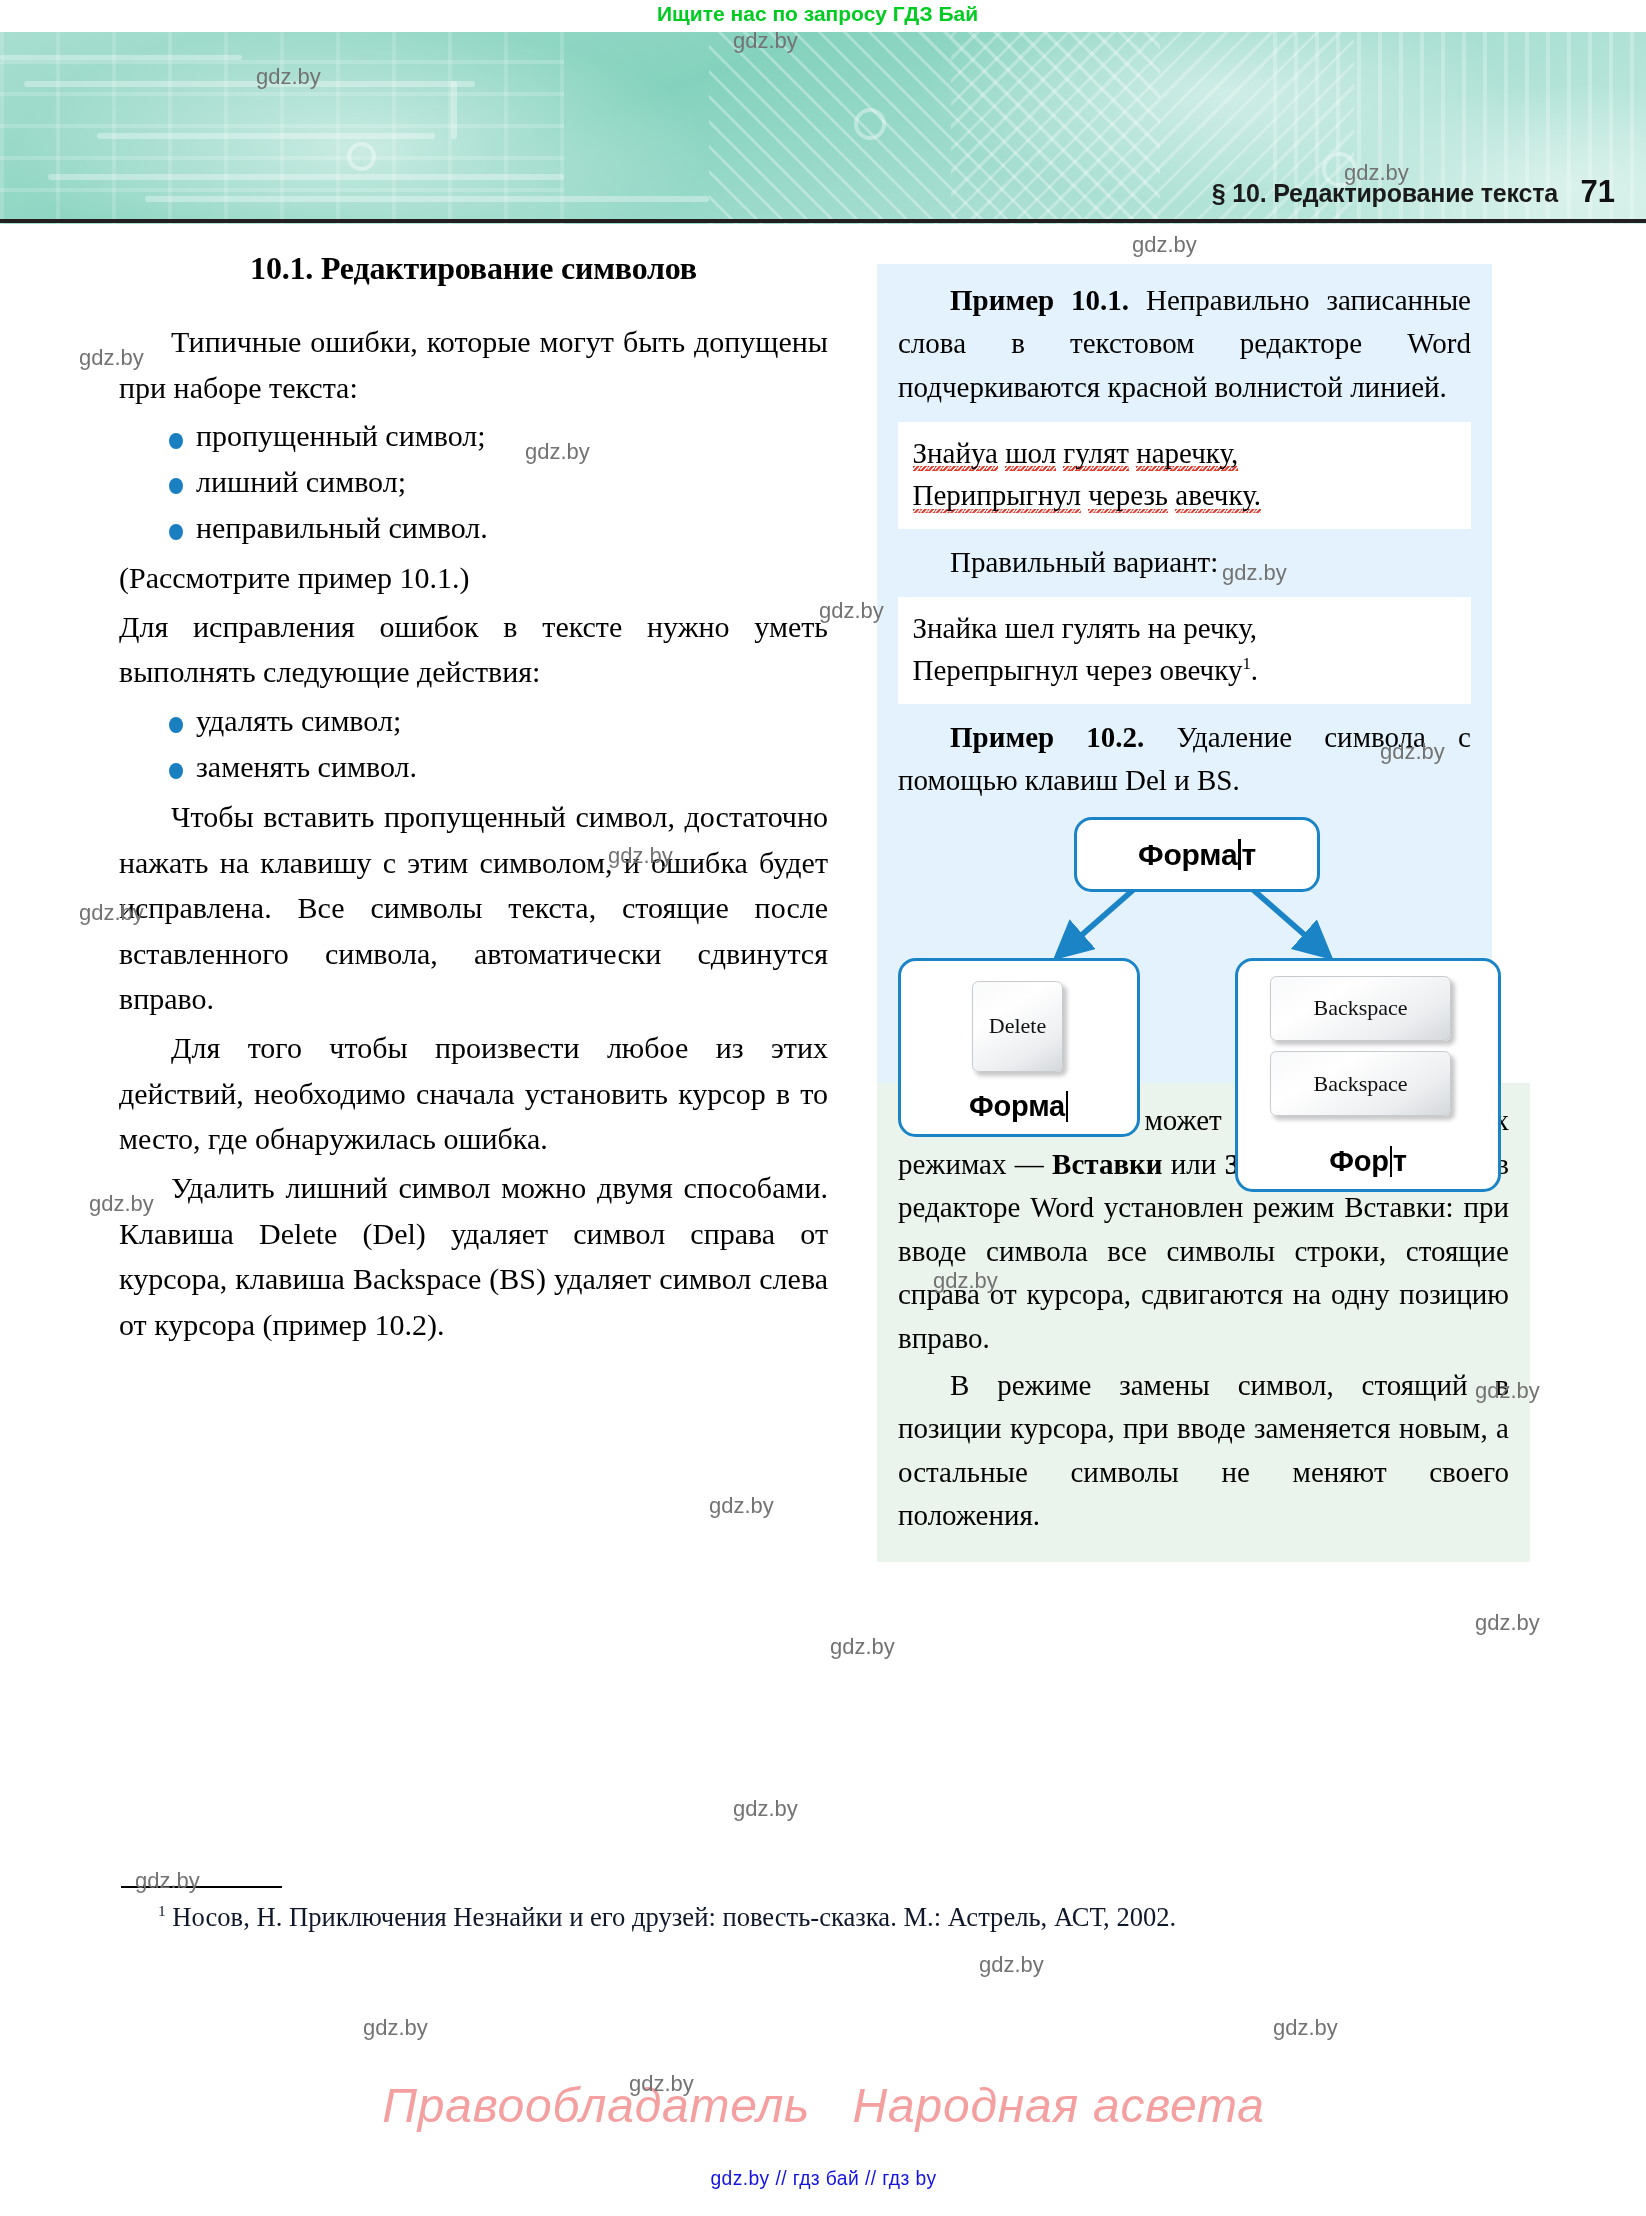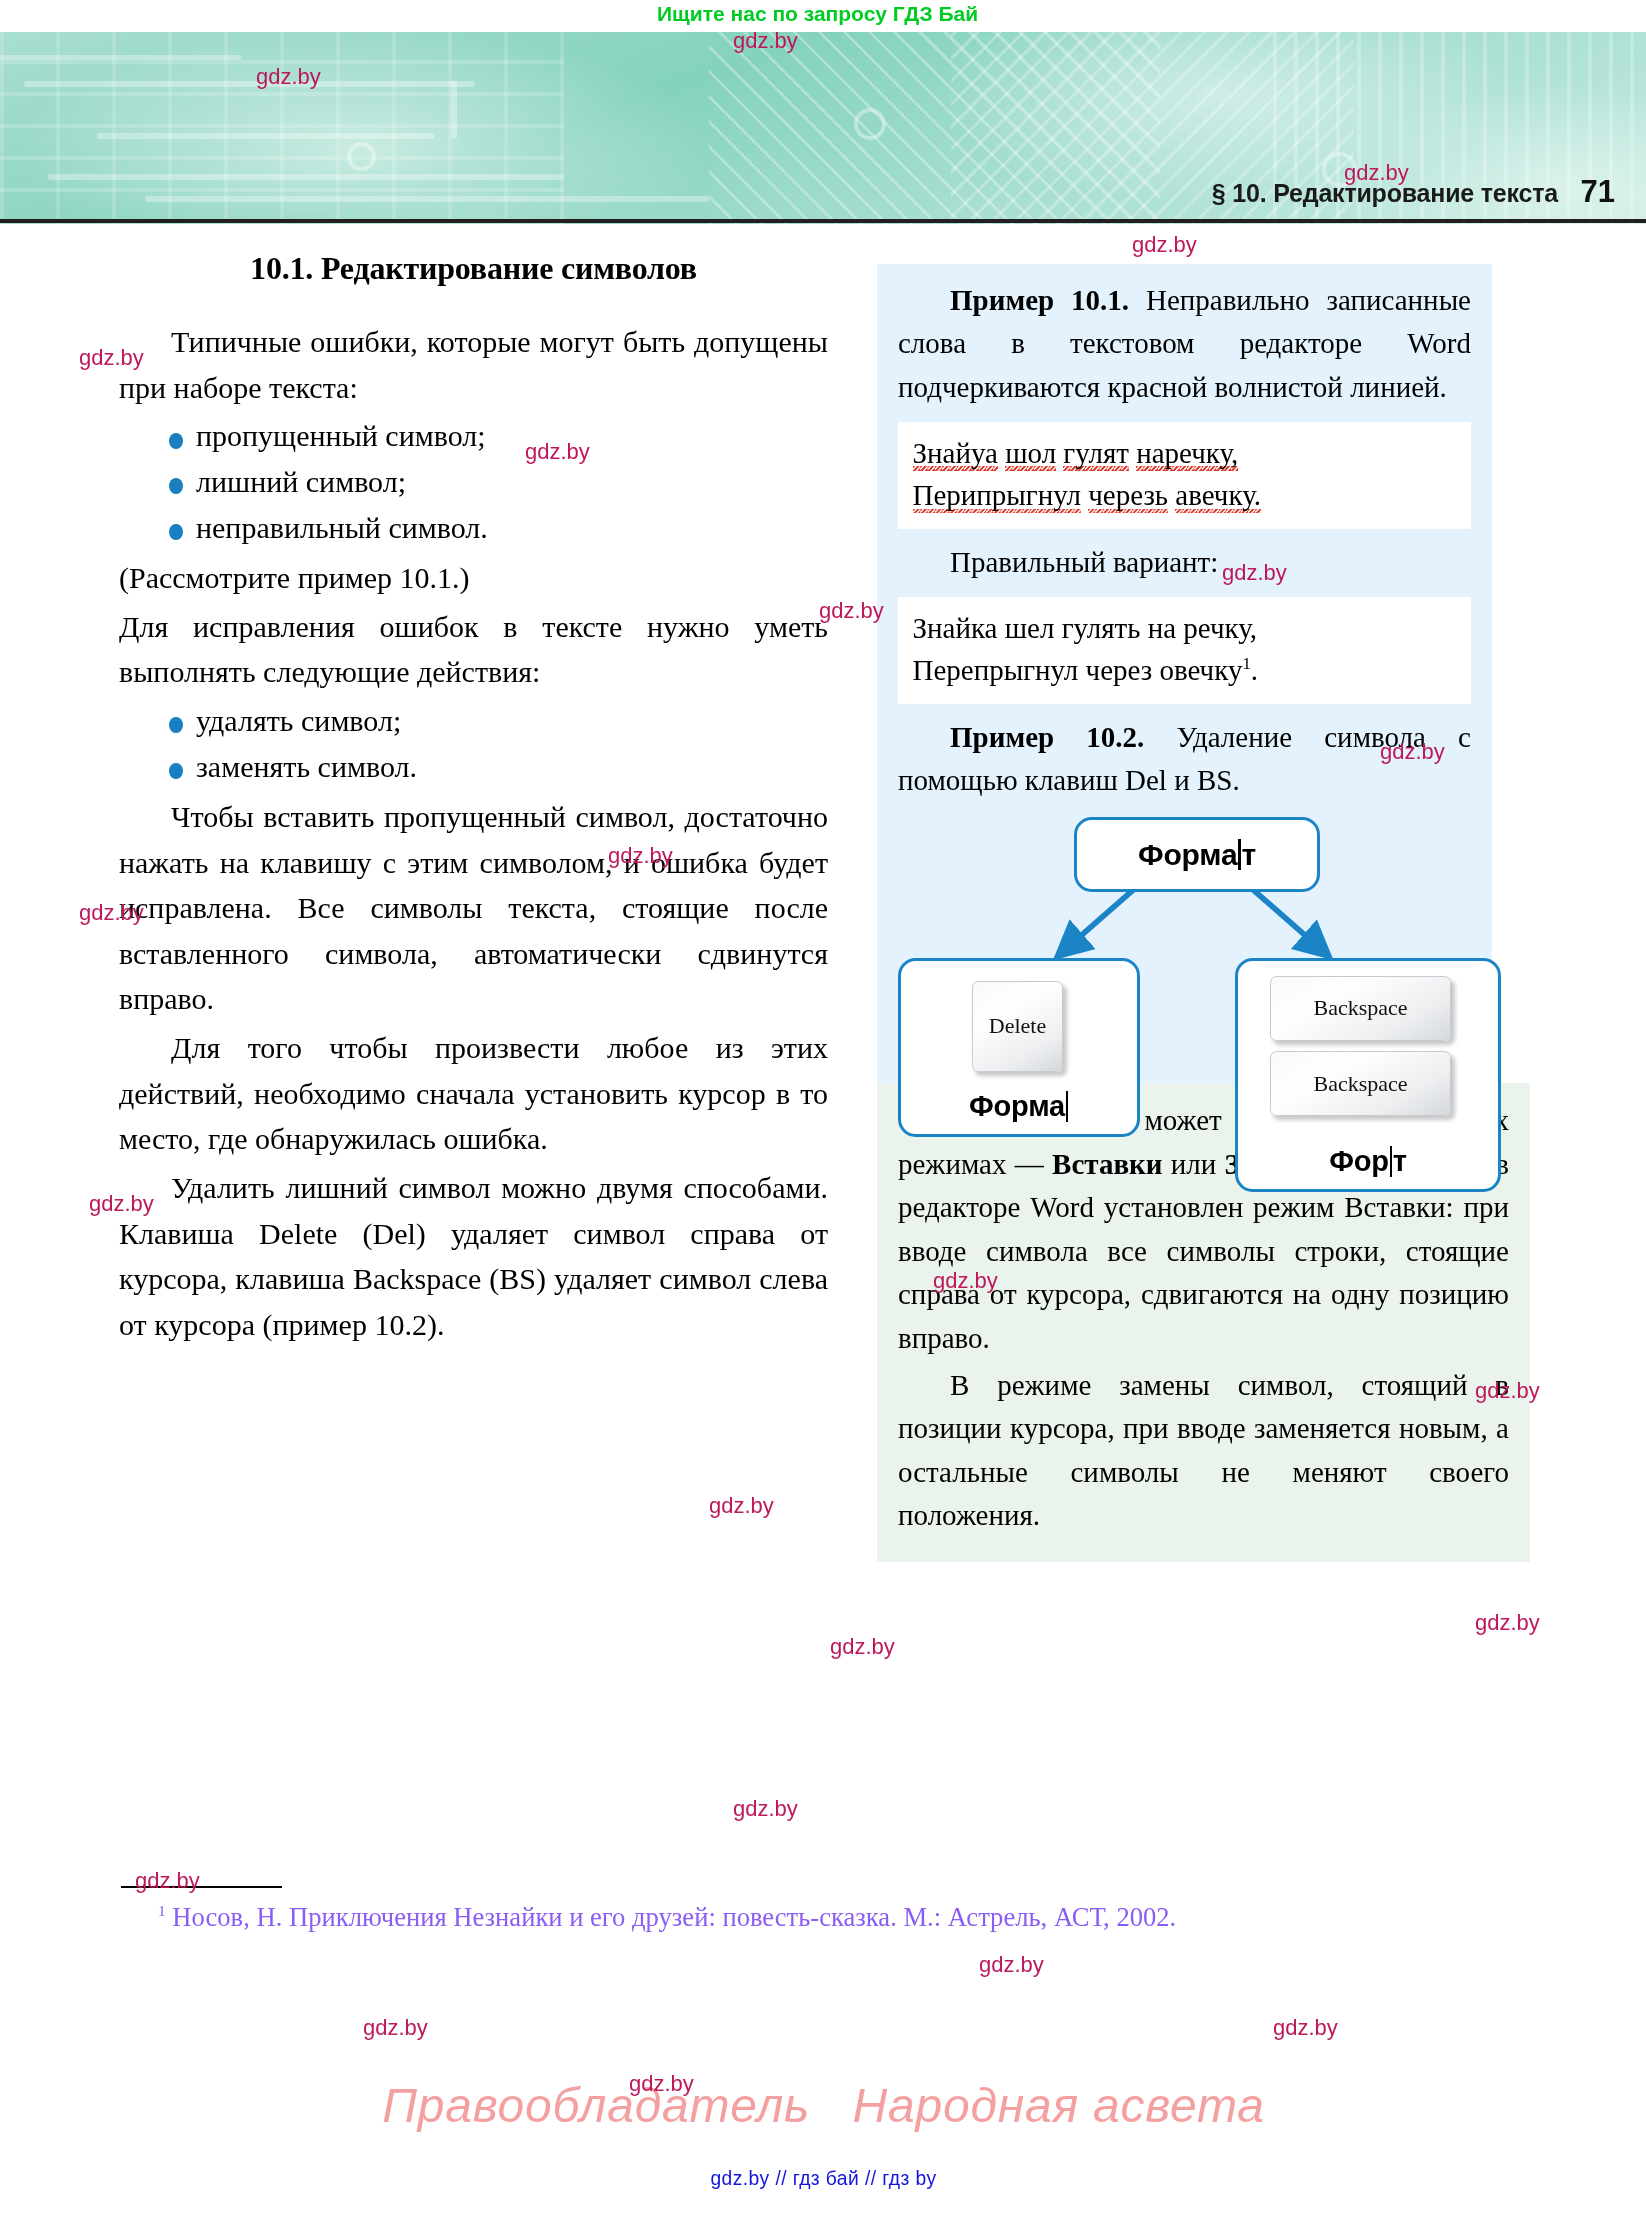--- a/index.html
+++ b/index.html
@@ -343,21 +343,21 @@
     background: #000;
     z-index: 12;
   }
   .footnote {
     position: absolute;
     left: 119px;
     top: 1898px;
     width: 1410px;
     font-size: 26.6px;
     line-height: 1.48;
-    color: #8b5cf6;
+    color: #0f172a;
     z-index: 12;
   }
   .footnote .fn-indent { padding-left: 39px; }
 
   
   .copyright-wm {
     position: absolute;
     left: 0;
     top: 2078px;
     width: 1647px;
@@ -381,21 +381,21 @@
     color: #1414e0;
     letter-spacing: 0.4px;
     z-index: 14;
   }
 
   
   .wm {
     position: absolute;
     font-family: "Liberation Sans", sans-serif;
     font-size: 22px;
-    color: #be185d;
+    color: #737373;
     z-index: 30;
     white-space: nowrap;
     pointer-events: none;
   }
 </style>
 </head>
 <body>
 
 <div class="top-banner">
   <div class="top-banner-text">Ищите нас по запросу ГДЗ Бай</div>

